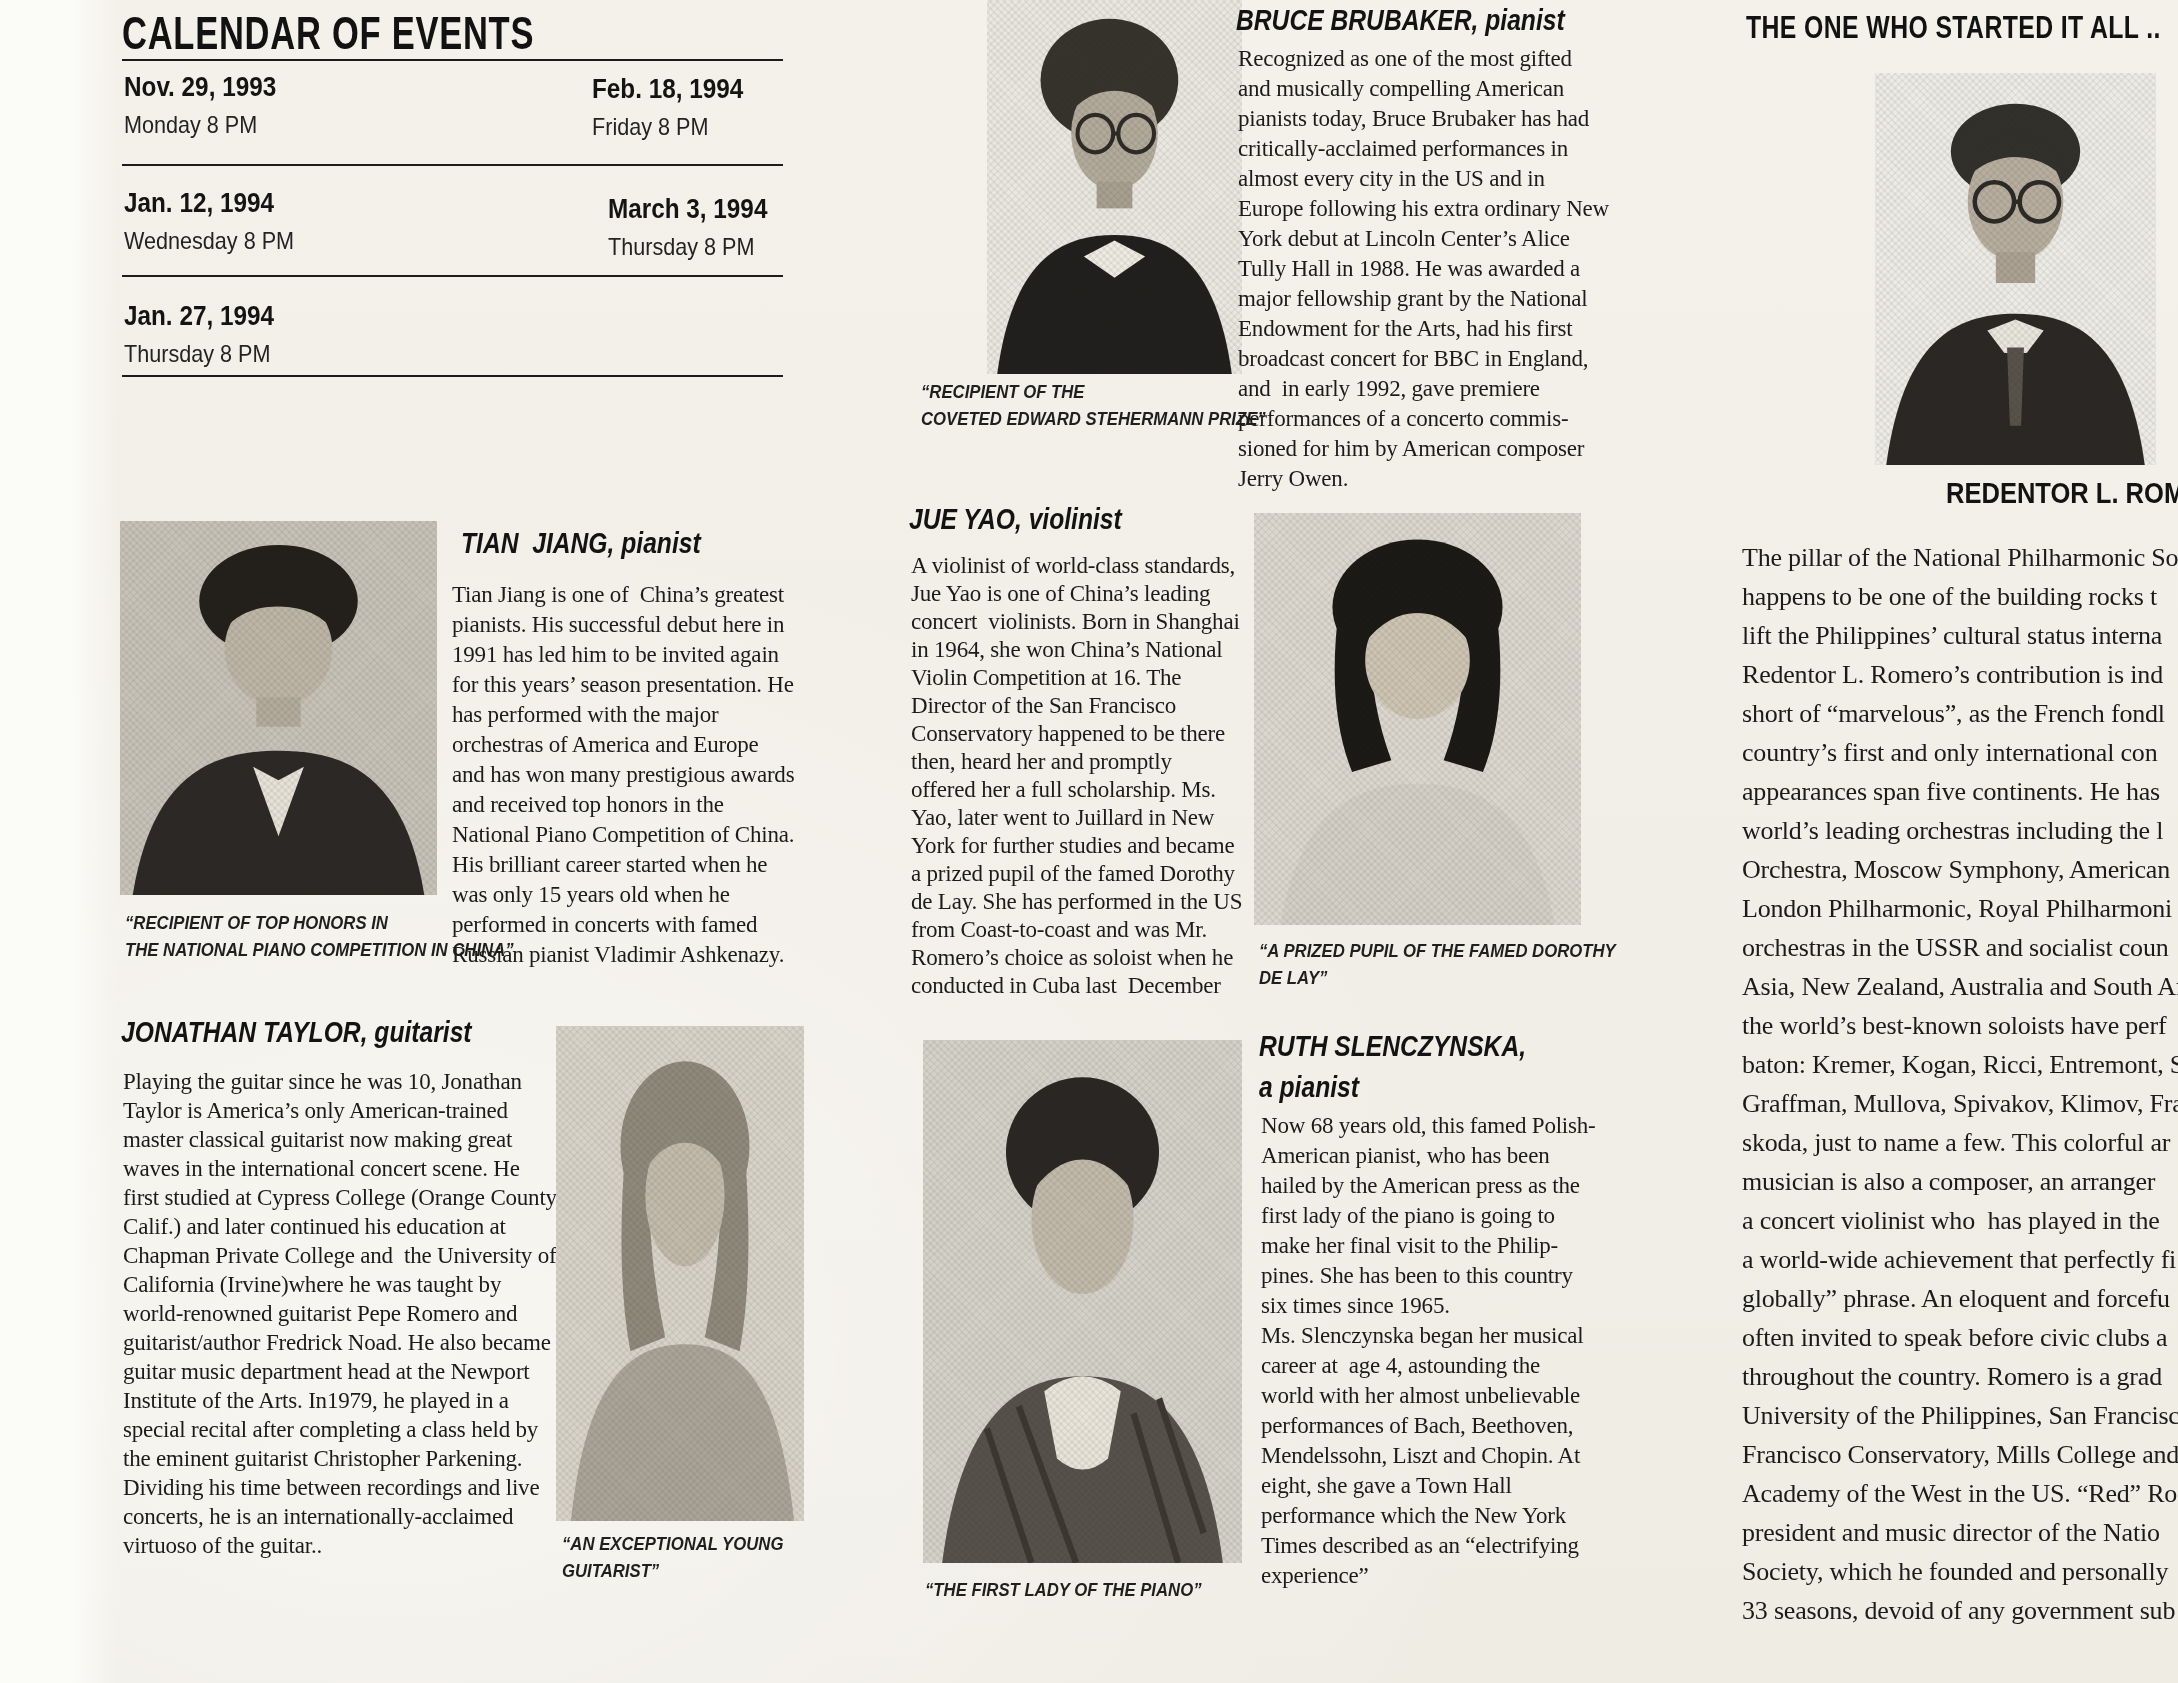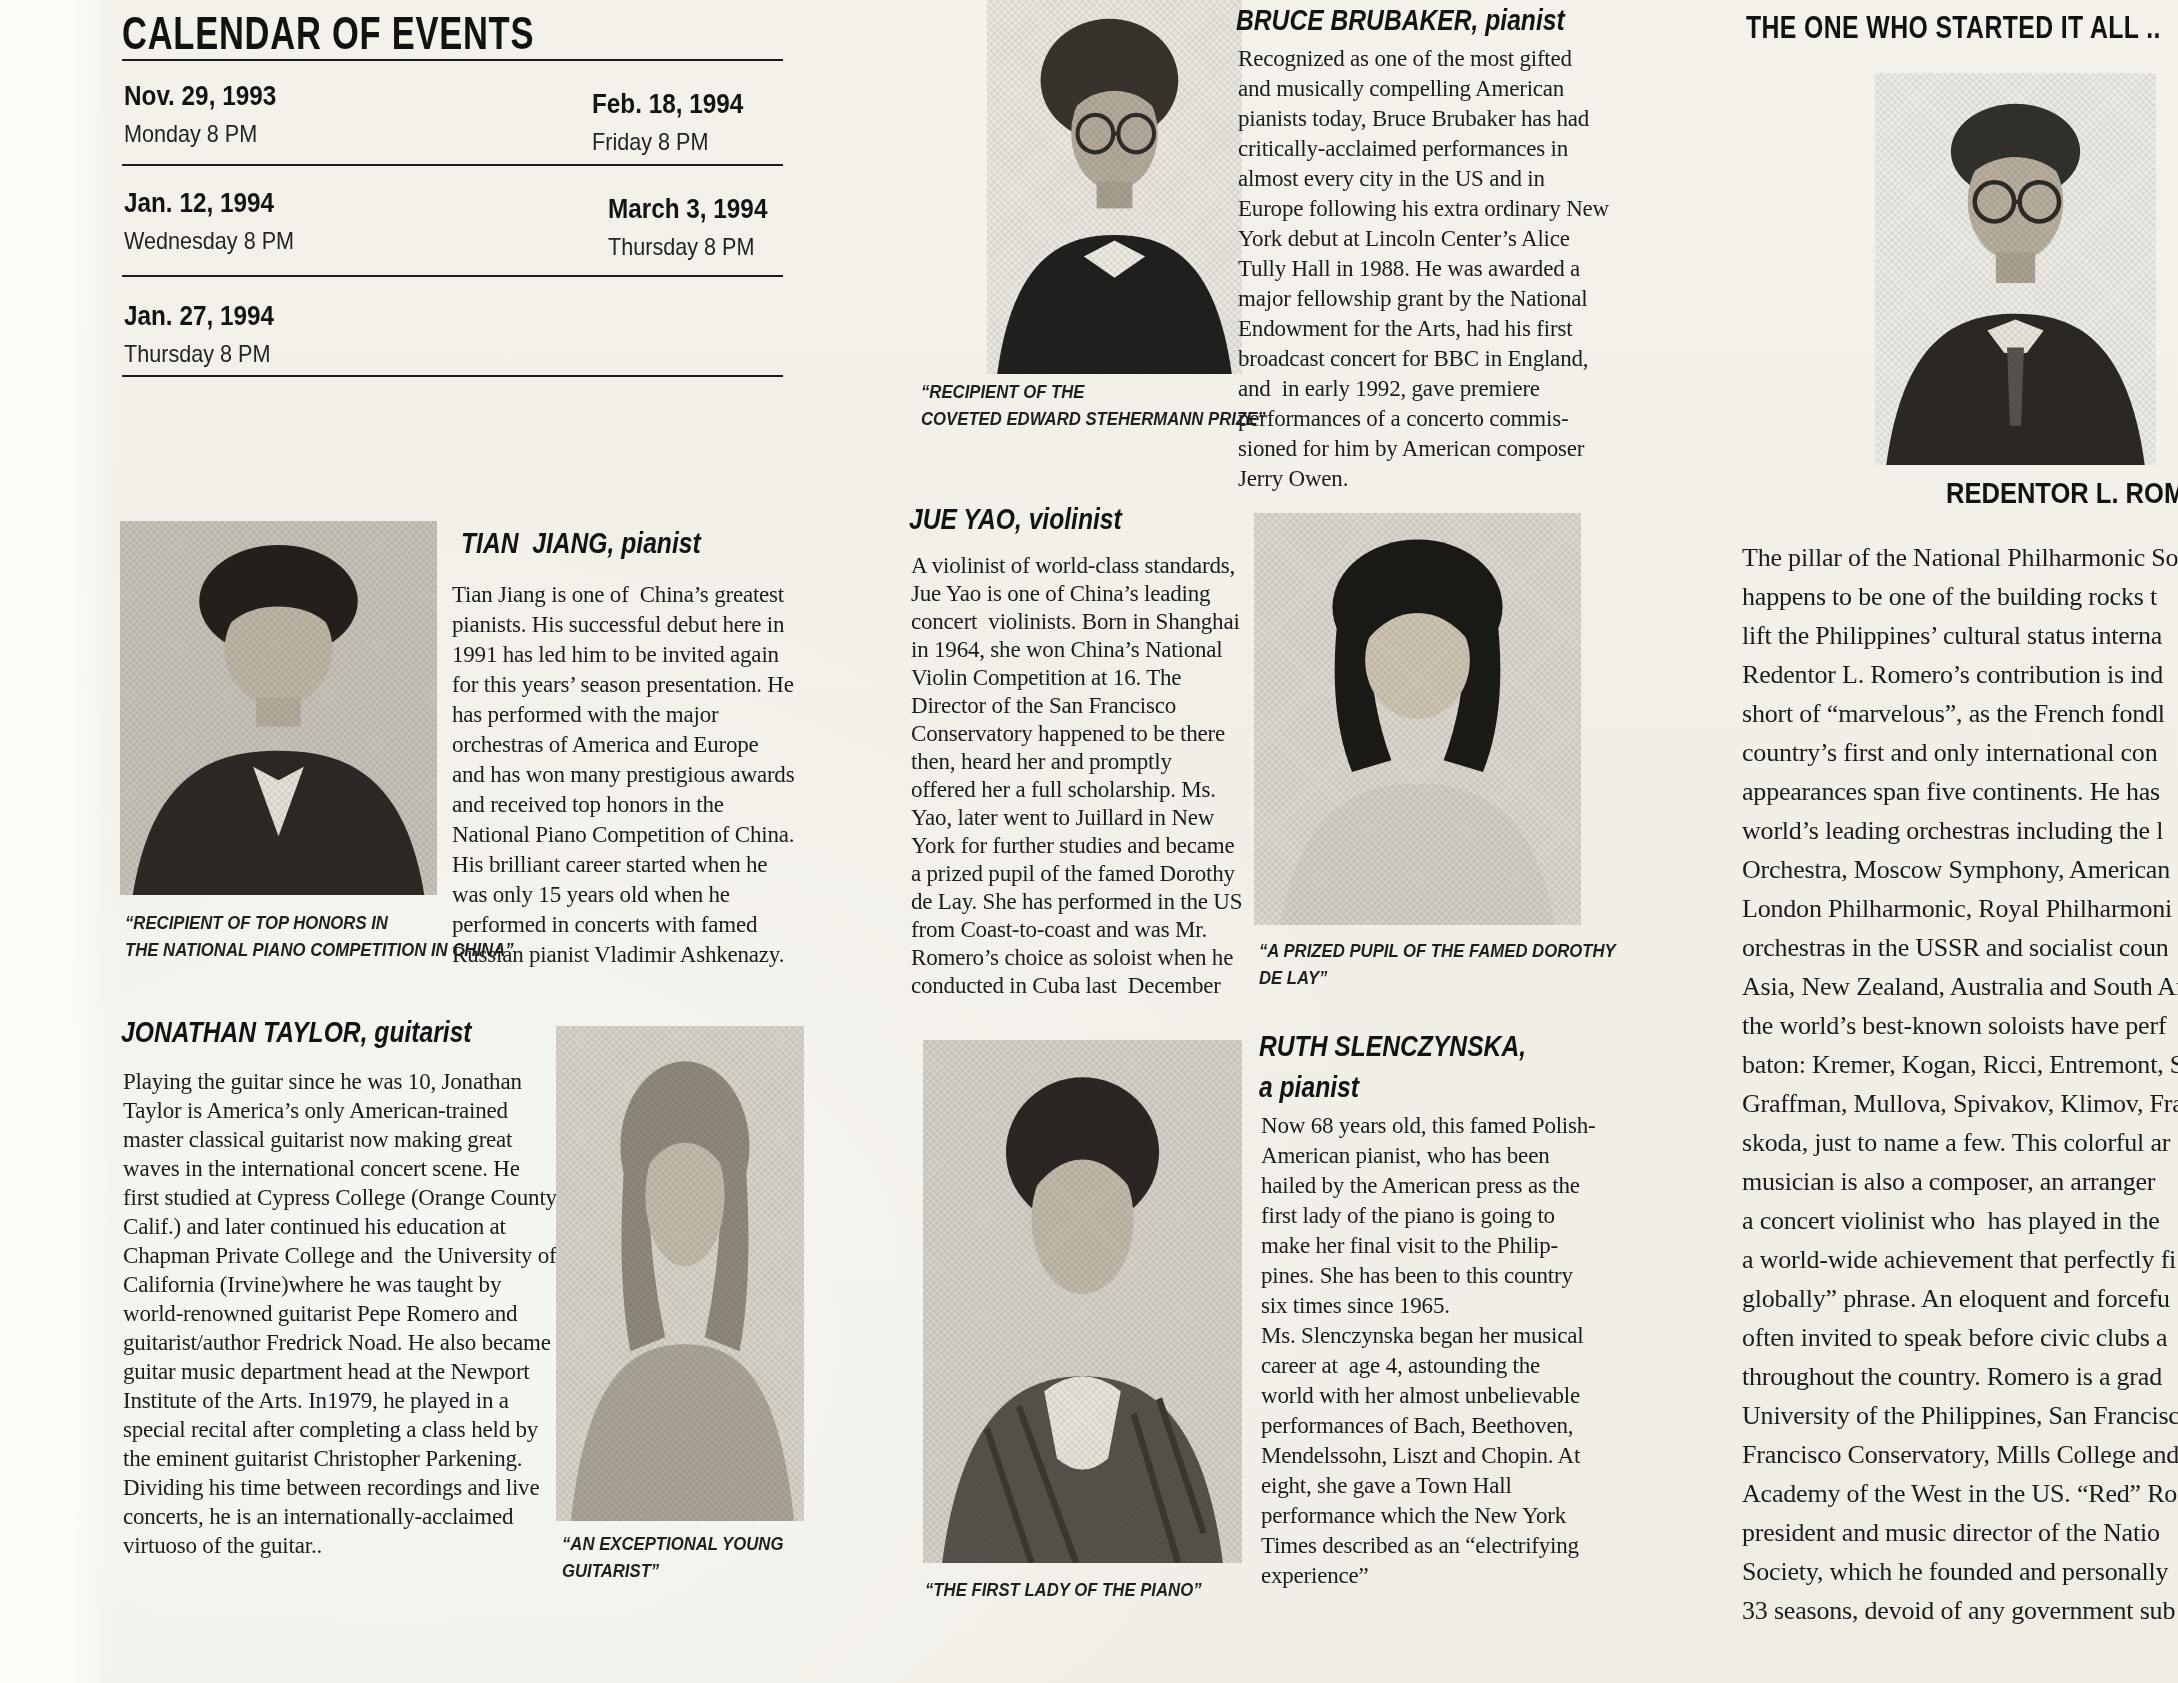--- a/index.html
+++ b/index.html
@@ -54,21 +54,21 @@
     position:absolute;left:1746px;top:10px;font-size:31px;font-weight:bold;
     letter-spacing:0.5px;color:#121212;white-space:pre;
     transform:scaleX(.8);transform-origin:left top;
   }
   .romero-name{
     position:absolute;left:1946px;top:477px;font-size:29px;font-weight:bold;
     color:#131313;white-space:pre;transform:scaleX(.88);transform-origin:left top;
   }
   
   #rule1{top:59px}#rule2{top:164px}#rule3{top:275px}#rule4{top:375px}
-  #ev0{left:124px;top:81px}#ev1{left:592px;top:89px}
+  #ev0{left:124px;top:72px}#ev1{left:592px;top:74px}
   #ev2{left:124px;top:188px}#ev3{left:608px;top:194px}
   #ev4{left:124px;top:301px}
   #tian-photo{left:120px;top:521px;width:317px;height:374px}
   #tian-cap{left:125px;top:909px}
   #tian-h{left:461px;top:523px}
   #tian-bio{left:452px;top:580px}
   #taylor-h{left:121px;top:1012px}
   #taylor-bio{left:123px;top:1067px;line-height:29px}
   #taylor-photo{left:556px;top:1026px;width:248px;height:495px}
   #taylor-cap{left:562px;top:1530px}

